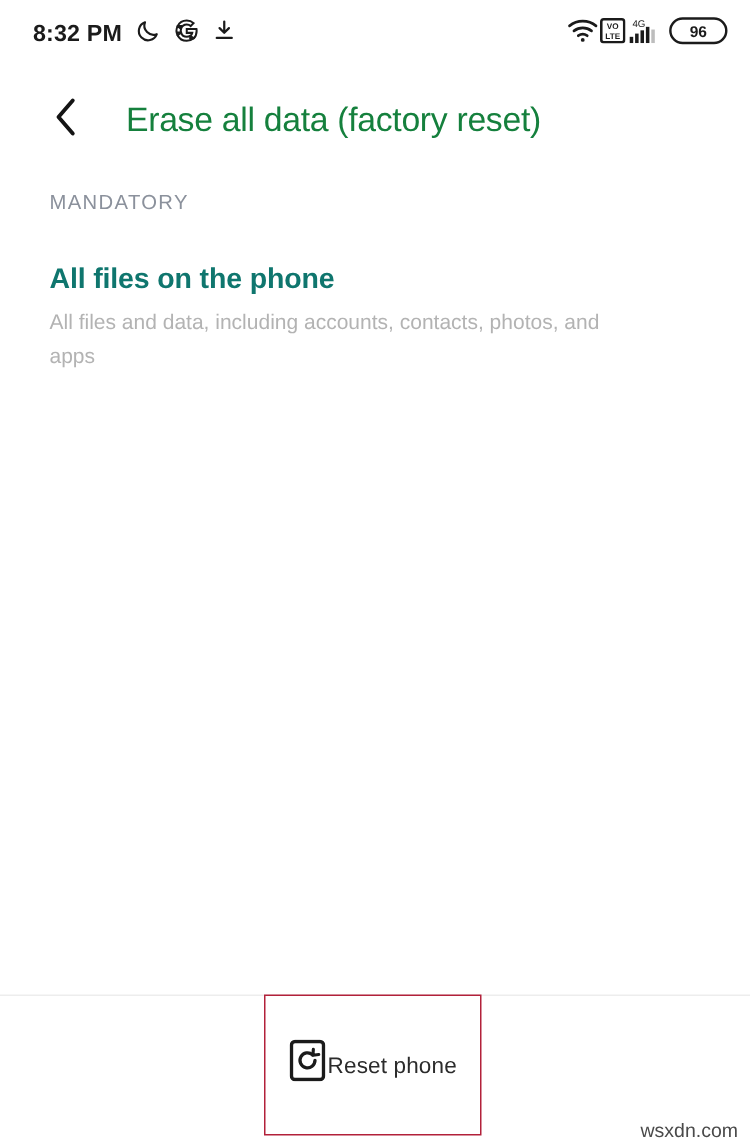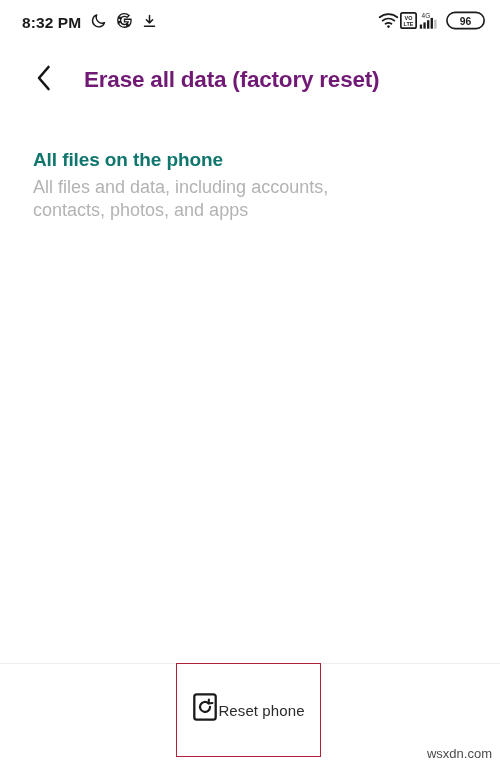--- a/index.html
+++ b/index.html
@@ -38,21 +38,21 @@
     width:500px; height:70px;
     display:flex; align-items:center;
   }
   .back-btn {
     width:52px; height:52px;
     margin-left:18px;
     display:flex; align-items:center; justify-content:center;
     cursor:pointer;
   }
   .page-title {
-    font-size:22.5px; font-weight:bold; color:#701a75;
+    font-size:22.5px; font-weight:normal; color:#15803d;
     margin-left:14px; letter-spacing:-.2px;
     white-space:nowrap;
   }
 
   
   .content {
     position:absolute; top:115px; left:0;
     width:500px;
   }
   .section-header {
@@ -60,21 +60,21 @@
     letter-spacing:.9px;
     padding:12px 0 0 33px;
   }
   .list { margin-top:32px; }
   .list-item { padding:0 33px 0 33px; margin-bottom:30px; cursor:pointer; }
   .item-title {
     font-size:19px; font-weight:bold; color:#0f766e;
     letter-spacing:-.1px; line-height:26px;
   }
   .item-sub {
-    font-size:18px; color:#b3b3b3; line-height:23px;
+    font-size:14px; color:#b3b3b3; line-height:23px;
     margin-top:3px; max-width:372px;
   }
 
   
   .divider {
     position:absolute; top:663px; left:0;
     width:500px; height:1px; background:#ededed;
   }
   .bottom-bar {
     position:absolute; top:664px; left:0;
@@ -188,20 +188,21 @@
         <svg width="24" height="30" viewBox="0 0 24 30">
           <path d="M16.5 4L7 15l9.5 11" fill="none" stroke="#141414" stroke-width="2.6" stroke-linecap="round" stroke-linejoin="round"></path>
         </svg>
       </span>
     </div>
     <div class="page-title">Erase all data (factory reset)</div>
   </div>
 
   <div class="content">
 
+    <div class="section-header">MANDATORY</div>
 
     <div class="list">
 
       <div class="list-item">
         <div class="item-title">All files on the phone</div>
         <div class="item-sub">All files and data, including accounts, contacts, photos, and apps</div>
       </div>
 
       <div class="list-item">
       </div>

